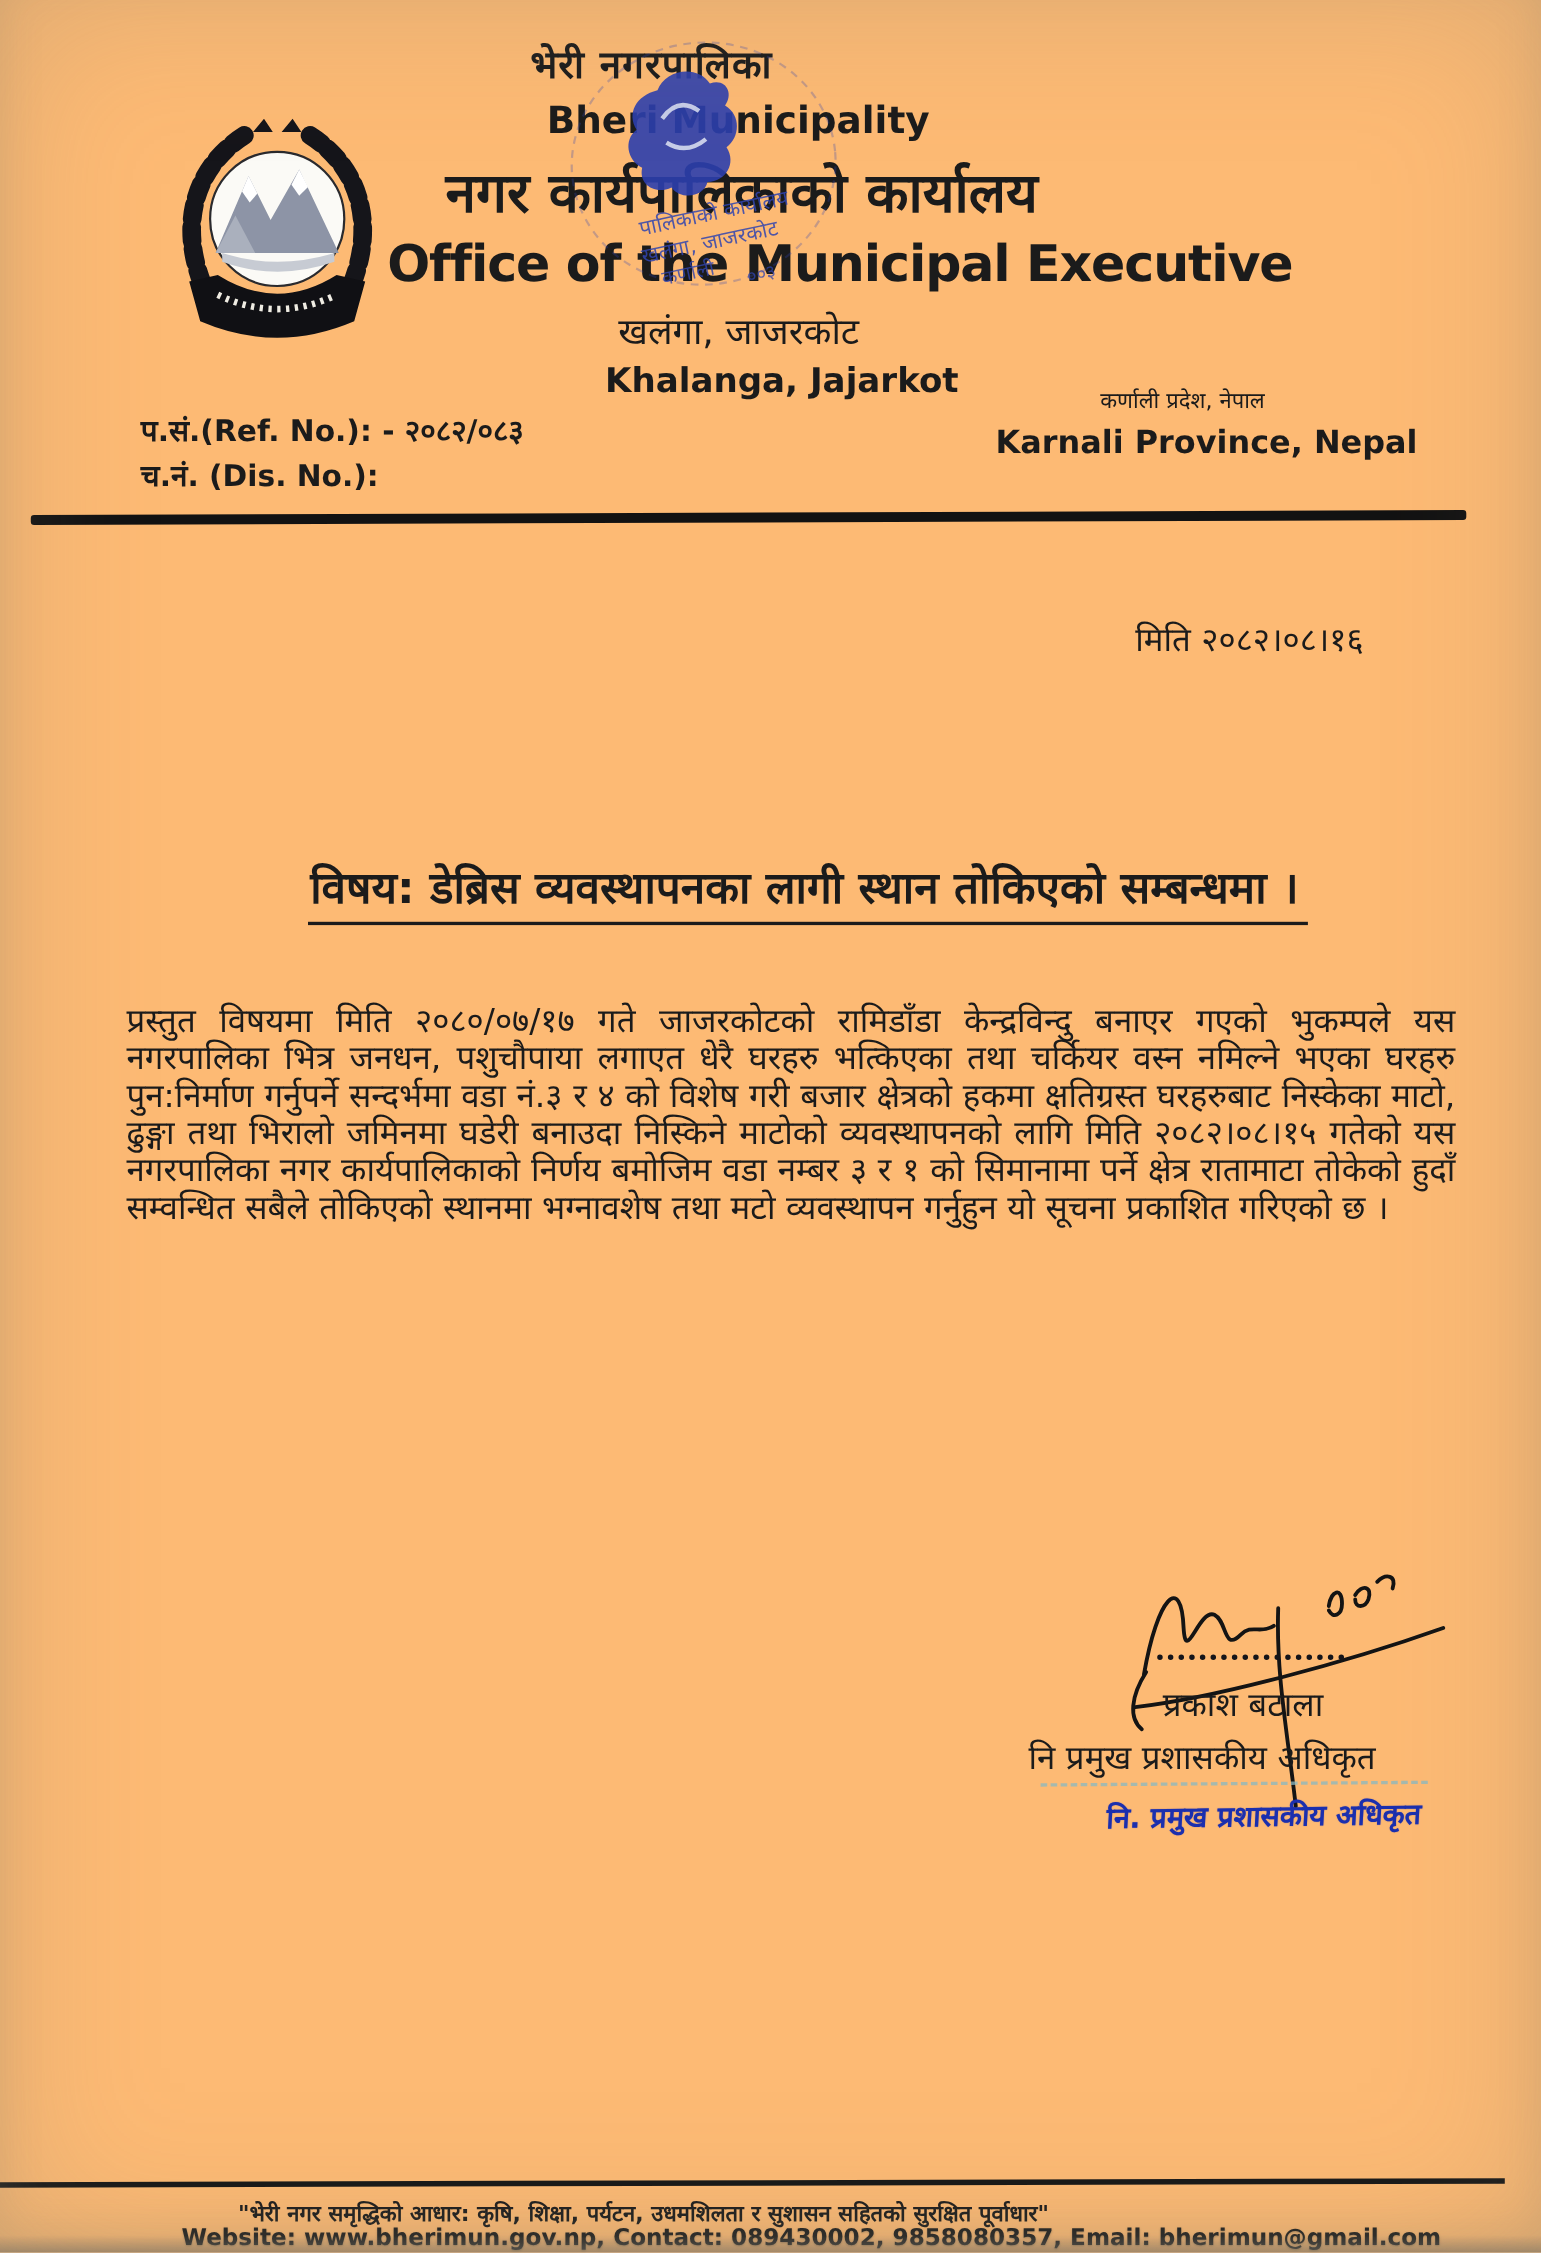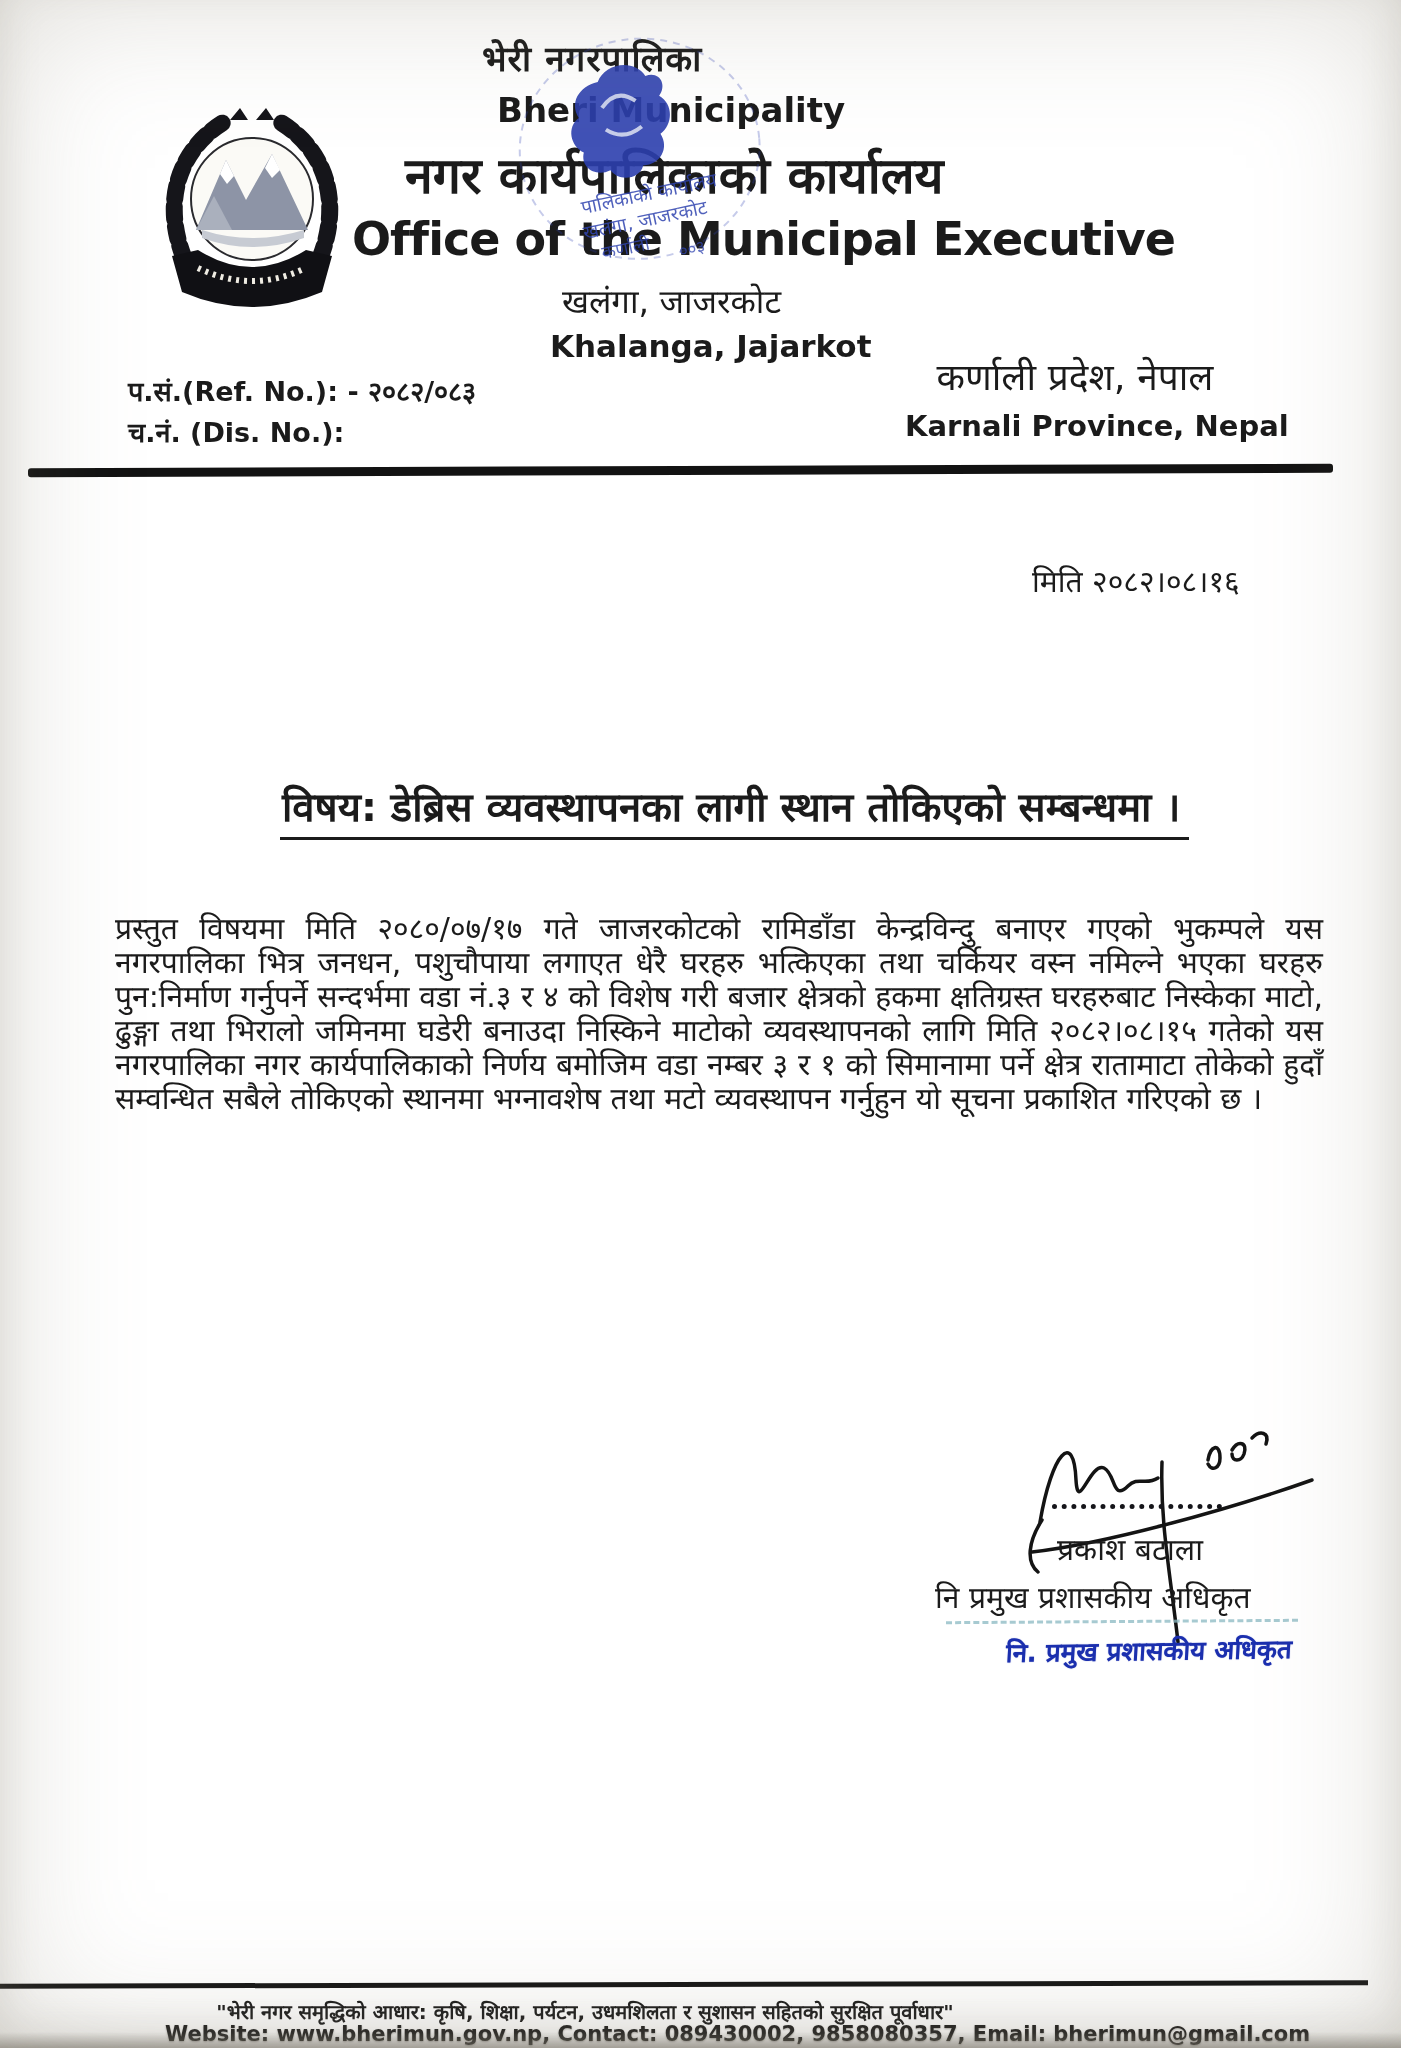--- a/index.html
+++ b/index.html
@@ -3,40 +3,40 @@
 <meta charset="utf-8">
 <style>
   html,body{margin:0;padding:0;}
   body{
     width:1401px;height:2048px;overflow:hidden;
     font-family:"DejaVu Sans","Liberation Sans",sans-serif;
     background:#e8e5de;
   }
   .page{
     position:relative;width:1401px;height:2048px;overflow:hidden;
-    background:#ffffff;
+    background:#fdba74;
     color:#1b1b1b;
   }
   .vignette{
     position:absolute;inset:0;pointer-events:none;
     box-shadow:inset 0 0 140px rgba(135,128,110,.28), inset 0 -20px 40px rgba(120,115,100,.18);
   }
   .abs{position:absolute;white-space:nowrap;}
   .np{font-family:"DejaVu Sans","Liberation Sans",sans-serif;}
   
   .lh-np-title   {left:482px; top:34px;  font-size:35px; font-weight:600; letter-spacing:1px;}
   .lh-en-title   {left:497px; top:90px;  font-size:34px; font-weight:700;}
   .lh-np-office  {left:405px; top:140px; font-size:50px; font-weight:600;}
   .lh-en-office  {left:352px; top:212px; font-size:46px; font-weight:700; letter-spacing:-1px;}
   .lh-place-np   {left:562px; top:278px; font-size:33px; font-weight:500;}
   .lh-place-en   {left:550px; top:328px; font-size:31px; font-weight:700;}
   .ref-line      {left:128px; top:372px; font-size:27px; font-weight:700;}
   .dis-line      {left:128px; top:413px; font-size:27px; font-weight:700;}
   .province-blk  {left:905px; top:350px; width:340px; text-align:center;}
-  .province-np   {font-size:37px; font-weight:500; margin:0;}
+  .province-np   {font-size:20px; font-weight:500; margin:0;}
   .province-en   {font-size:29px; font-weight:700; margin:8px 0 0 0;}
   .rule-thick{
     position:absolute;left:28px;top:466px;width:1305px;height:9px;
     background:#121212;border-radius:3px;transform:rotate(-0.2deg);
   }
   
   .date-line {left:1032px; top:560px; font-size:30px;}
   .addressee {left:125px;  top:645px; font-size:31px;}
   .subject-wrap{left:280px; top:778px; width:800px; text-align:center;}
   .subject-wrap span{

